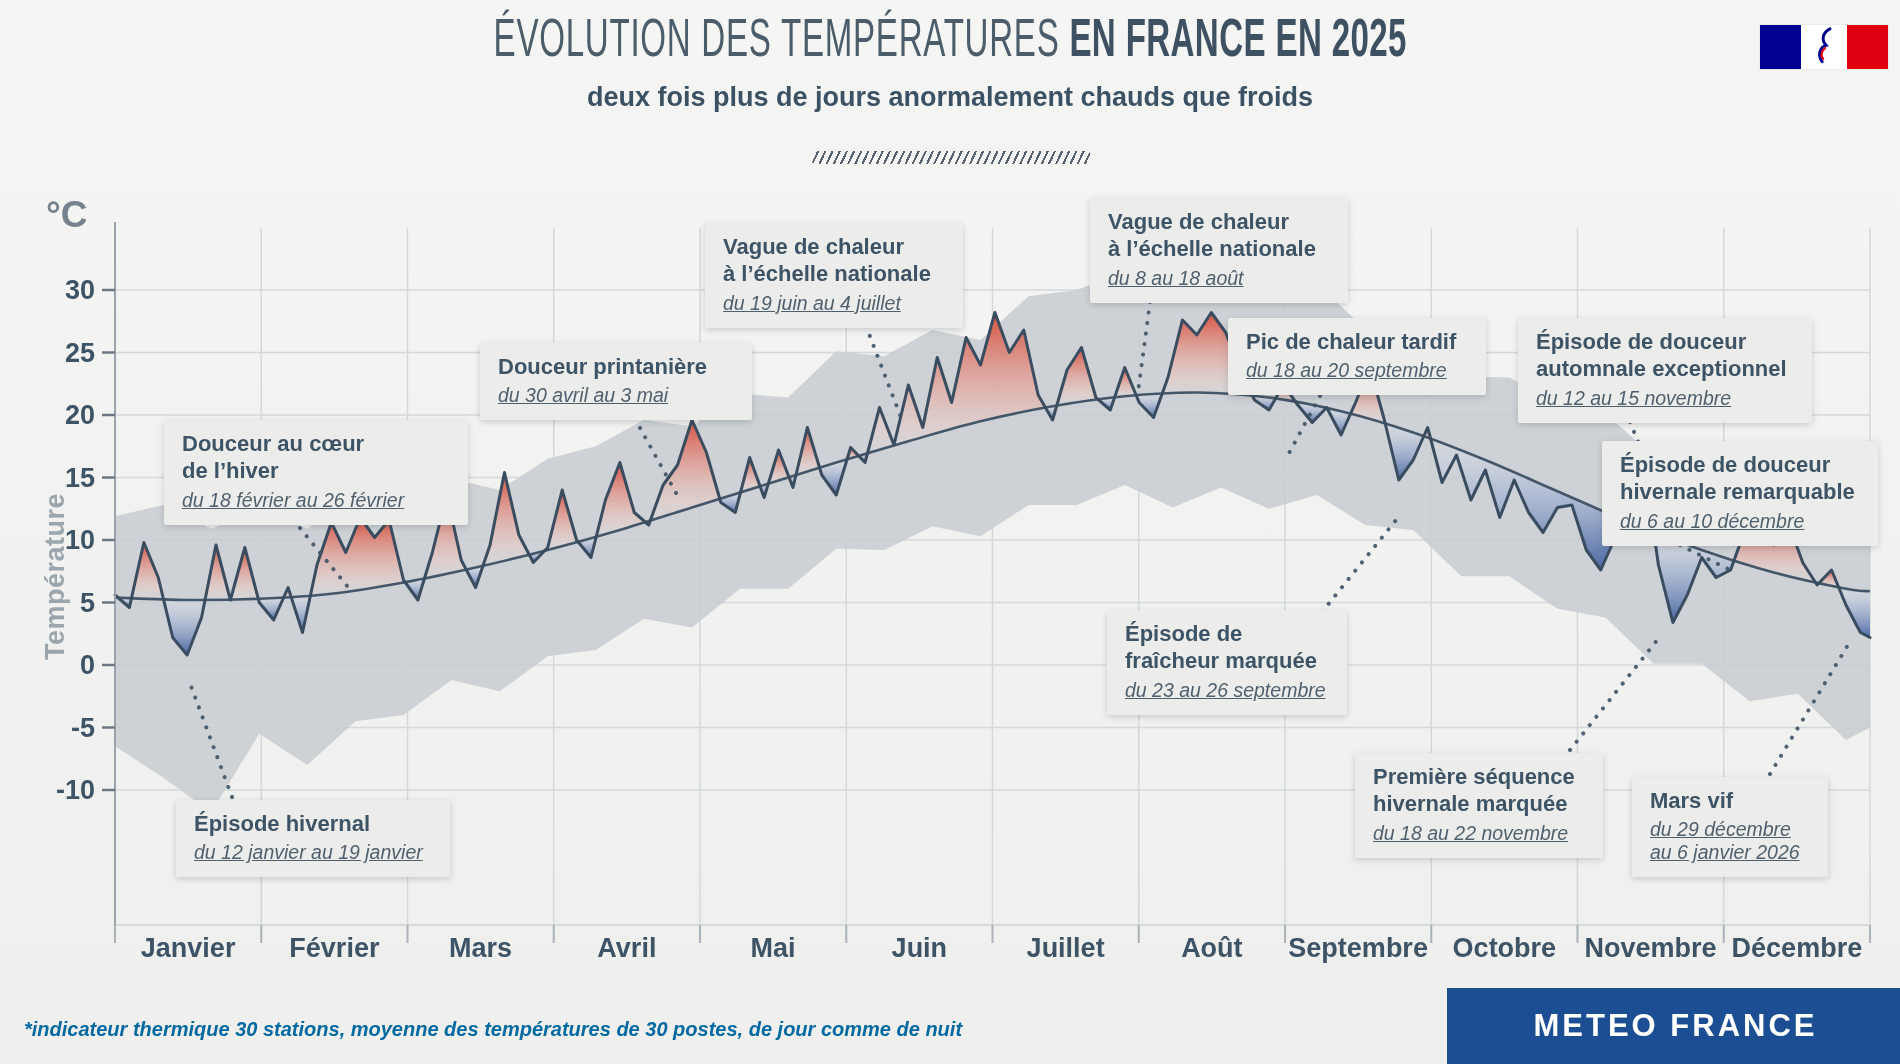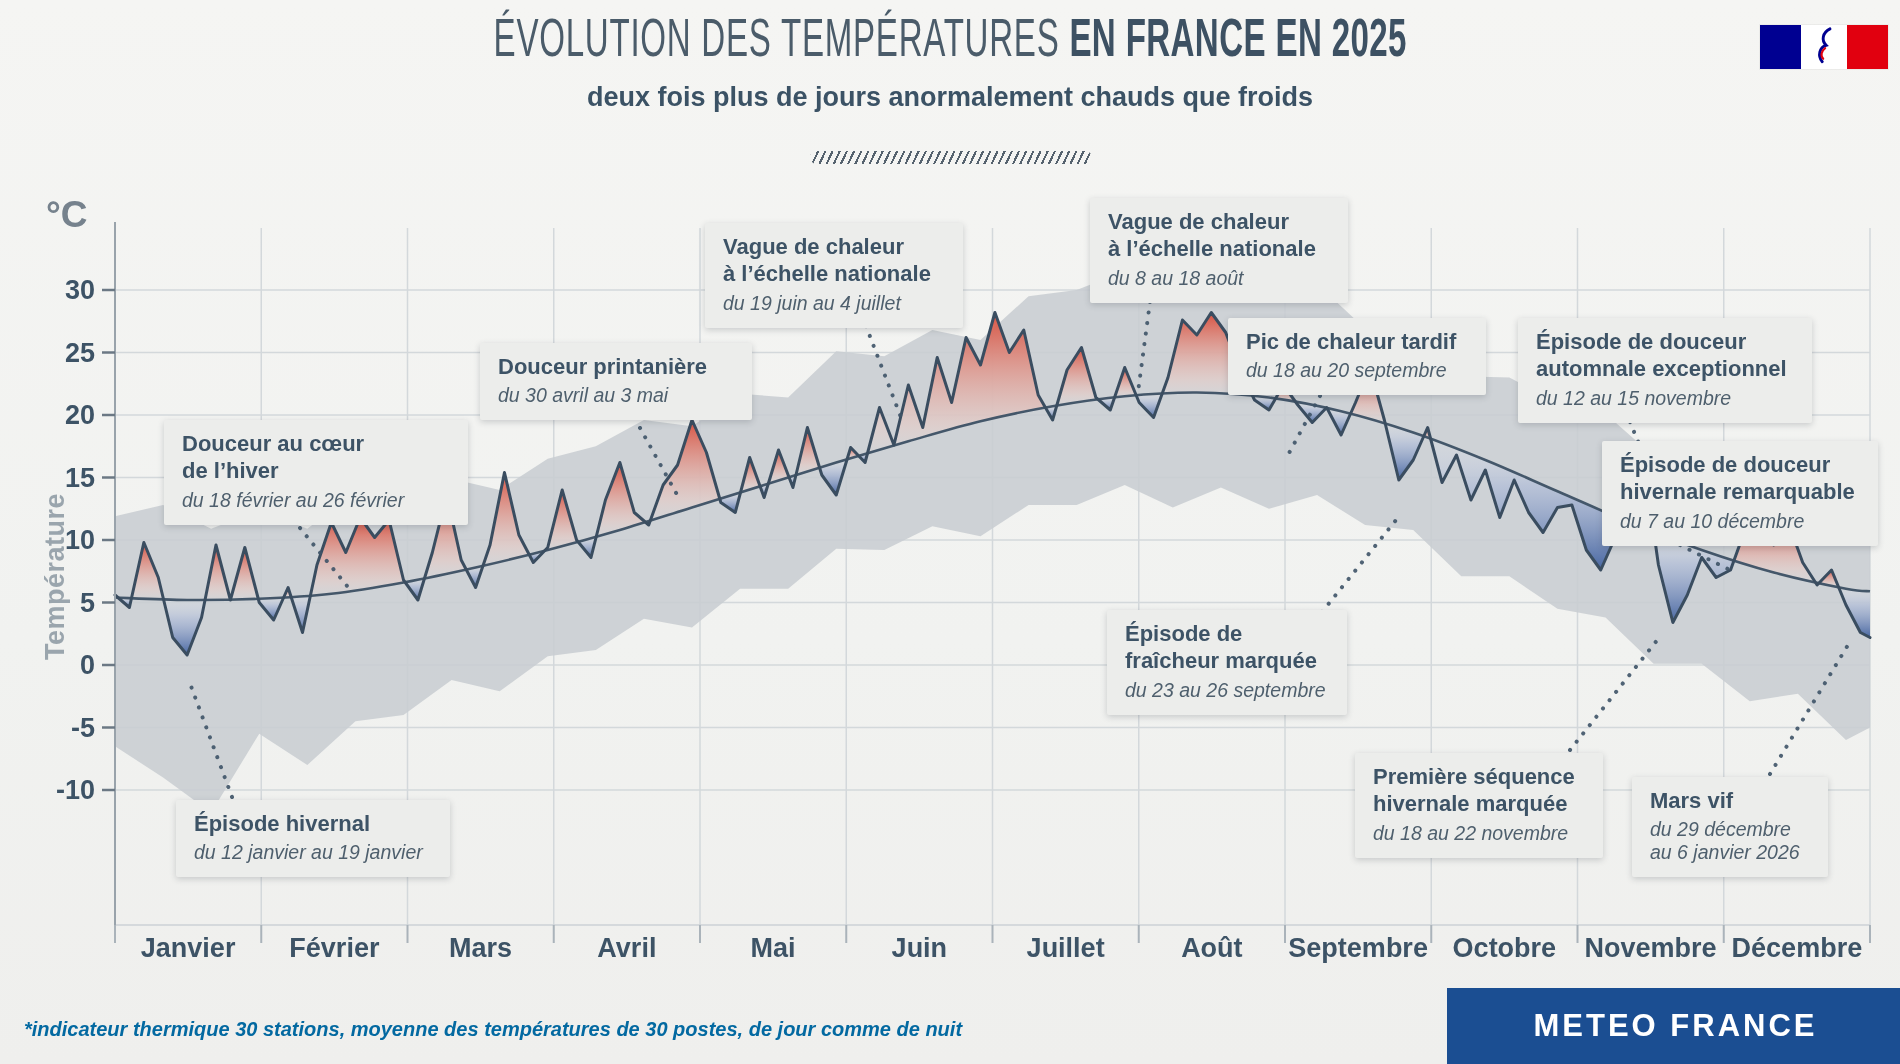--- a/index.html
+++ b/index.html
@@ -21,21 +21,21 @@
   .gov-logo .w{flex:1.1;background:#ffffff;position:relative;}
   .gov-logo .r{flex:1;background:#e1000f;}
   .gov-logo svg{position:absolute;inset:0;}
   .unit-label{position:absolute;left:46px;top:194px;font-size:37px;font-weight:700;color:#76828d;}
   .ylabel{position:absolute;left:-95px;top:561px;width:300px;text-align:center;transform:rotate(-90deg);
     font-size:27px;font-weight:700;color:#9aa5ad;letter-spacing:0.5px;}
   #chart-svg{position:absolute;left:0;top:0;}
   .callout{position:absolute;background:#ecedeb;padding:10px 18px 13px 18px;border-radius:2px;
     box-shadow:0 2px 6px rgba(50,60,70,0.22);z-index:5;}
   .callout h3{margin:0;font-size:22px;font-weight:700;line-height:1.24;color:#3d5366;white-space:pre-line;}
-  .callout p{margin:4px 0 0 0;font-size:19.5px;font-style:italic;font-weight:500;color:#4e5f6d;white-space:pre-line;}
+  .callout p{margin:4px 0 0 0;font-size:19.5px;font-style:italic;font-weight:500;color:#4e5f6d;white-space:pre-line;text-decoration:underline;}
   .footnote{position:absolute;left:24px;top:1018px;font-size:20px;font-style:italic;font-weight:700;color:#0369a1;}
   .banner{position:absolute;left:1447px;top:988px;width:457px;height:76px;background:#1b4e92;
     display:flex;align-items:center;justify-content:center;}
   .banner span{color:#ffffff;font-size:31px;font-weight:800;letter-spacing:3px;}
 </style>
 </head>
 <body>
 
 <div class="header">
   <div class="title"><span class="condense"><span class="light">ÉVOLUTION DES TEMPÉRATURES </span><span class="bold">EN FRANCE EN 2025</span></span></div>
@@ -264,19 +264,19 @@
     <p>du 12 au 15 novembre</p>
   </div>
 <div class="callout" style="left: 1355px; top: 753px; min-width: 212px;">
     <h3>Première séquence
 hivernale marquée</h3>
     <p>du 18 au 22 novembre</p>
   </div>
 <div class="callout" style="left: 1602px; top: 441px; min-width: 240px;">
     <h3>Épisode de douceur
 hivernale remarquable</h3>
-    <p>du 7 au 10 décembre</p>
+    <p>du 6 au 10 décembre</p>
   </div>
 <div class="callout" style="left: 1632px; top: 777px; min-width: 160px;">
     <h3>Mars vif</h3>
     <p>du 29 décembre
 au 6 janvier 2026</p>
   </div>
 
 </body></html>

